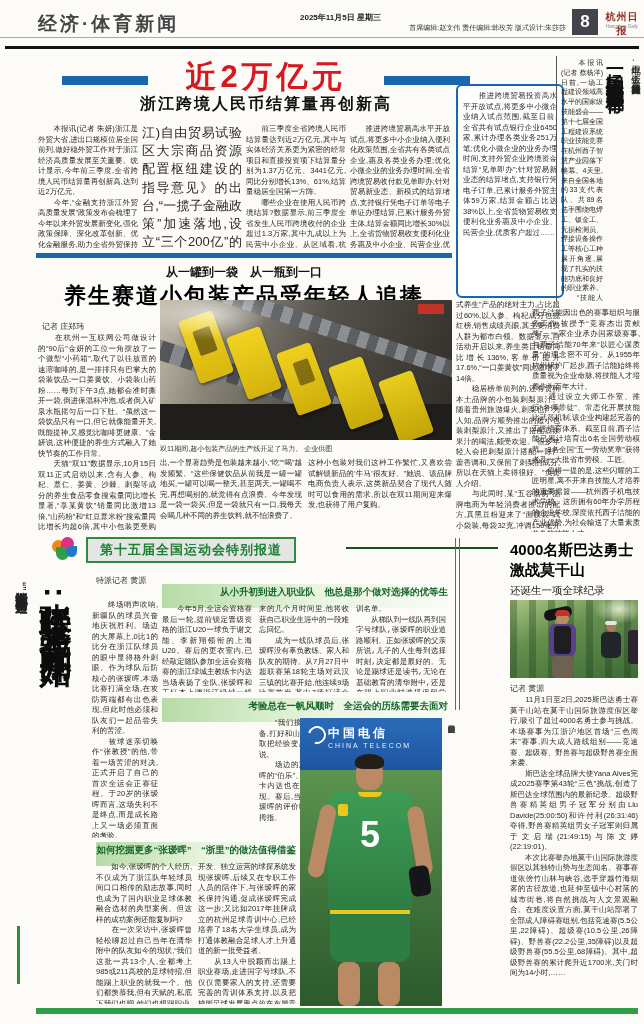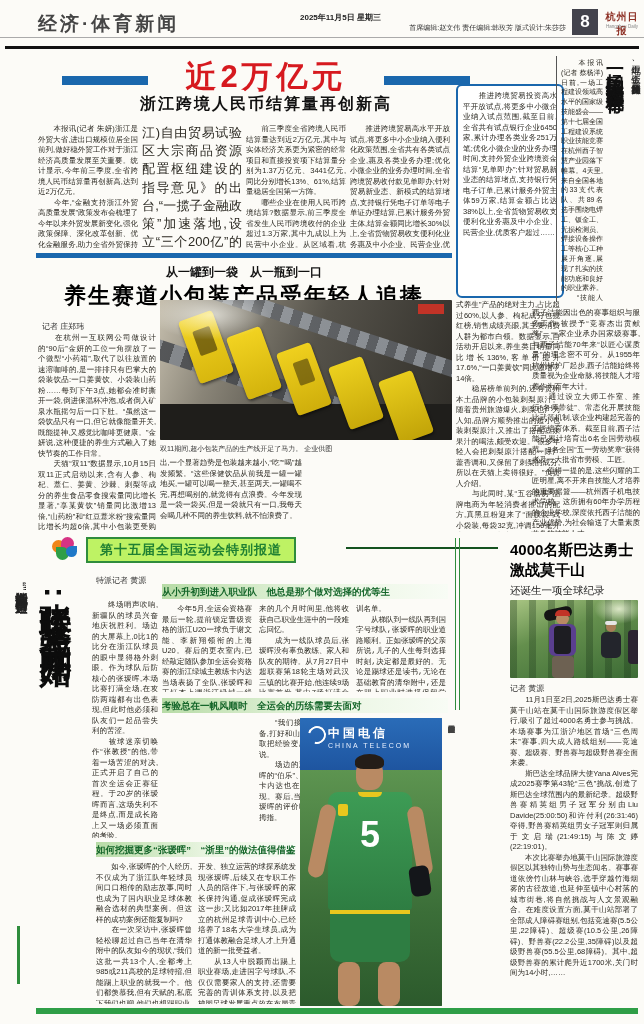--- a/index.html
+++ b/index.html
@@ -10,22 +10,22 @@
     color:#26241f;
   }
   .page{position:absolute;left:0;top:0;width:644px;height:1024px;background:#fcfbf7;}
   .abs{position:absolute;}
   .tx{white-space:pre-line;text-align:justify;overflow:hidden;color:#2b2922;line-height:1.4;}
   .vrl{writing-mode:vertical-rl;}
   .bold{font-weight:bold;}
   .center{text-align:center;}
   .gbar{
     background:linear-gradient(90deg,#b7dba6,#e9f5e1 55%,#f8fcf5);
-    color:#15662a;font-weight:bold;text-align:left;
-    font-size:9.5px;height:15px;line-height:15px;overflow:hidden;
+    color:#15662a;font-weight:bold;text-align:right;
+    font-size:9.5px;height:24px;line-height:15px;overflow:hidden;
   }
   .rule{background:#26241f;}
   .photo{overflow:hidden;border-radius:1px;}
   .bluebar{background:#1a67ad;}
   .greenline{background:#2f8c3c;}
 </style>
 </head>
 <body>
 
 <div class="page">
@@ -90,32 +90,33 @@
     <div class="abs" style="left:178px;top:60px;width:36px;height:66px;background:linear-gradient(#ecd01e,#c8a90a);transform:rotate(-20deg);border-radius:4px;box-shadow:0 2px 3px rgba(0,0,0,.5);"></div>
     <div class="abs" style="left:228px;top:74px;width:36px;height:66px;background:linear-gradient(#e8cc1c,#c2a408);transform:rotate(-20deg);border-radius:4px;box-shadow:0 2px 3px rgba(0,0,0,.5);"></div>
     <div class="abs" style="left:36px;top:28px;width:18px;height:26px;background:rgba(40,30,10,.55);transform:rotate(-20deg);border-radius:2px;"></div>
     <div class="abs" style="left:136px;top:60px;width:16px;height:24px;background:rgba(40,30,10,.5);transform:rotate(-20deg);border-radius:2px;"></div>
     <div class="abs" style="left:-10px;top:-10px;width:120px;height:50px;background:radial-gradient(ellipse,rgba(255,255,250,.65),rgba(255,255,250,0) 70%);"></div>
     <div class="abs" style="left:258px;top:4px;width:26px;height:10px;background:#c23327;"></div>
   </div>
   <div class="abs" style="left:160px;top:444px;width:292px;font-size:7px;color:#333;">双11期间,超小包装产品的生产线开足了马力。 企业供图</div>
 
   <div class="abs tx" style="left:160px;top:458px;width:142px;height:74px;font-size:7.5px;">出,一个显著趋势是包装越来越小,“吃”“喝”越发频繁。“这些保健饮品从前我是一罐一罐地买,一罐可以喝一整天,甚至两天,一罐喝不完,再想喝别的,就觉得有点浪费。今年发现是一袋一袋买,但是一袋就只有一口,我每天会喝几种不同的养生饮料,就不怕浪费了。</div>
+  <div class="abs tx" style="left:308px;top:458px;width:144px;height:74px;font-size:7.5px;">这种小包装对我们这种工作繁忙,又喜欢尝试解锁新品的‘牛马’很友好。”她说。该品牌电商负责人表示,这类新品契合了现代人随时可以食用的需求,所以在双11期间迎来爆发,也获得了用户复购。</div>
   <div class="abs tx" style="left:456px;top:300px;width:104px;height:232px;font-size:7.5px;">式养生”产品的绝对主力,占比超过60%,以人参、枸杞成分包揽红榜,销售成绩亮眼,其主要消费人群为都市白领。数据显示,自活动开启以来,养生类目销量同比增长136%,客单价提升17.6%,“一口姜黄饮”同比激增了14倍。
 　　稳居榜单前列的,还有贵州本土品牌的小包装刺梨原汁。随着贵州旅游爆火,刺梨也广为人知,品牌方顺势推出的超小包装刺梨原汁,又推出了搭配豆浆果汁的喝法,颇受欢迎。“很多年轻人会把刺梨原汁搭配一陈广藿香调和,又保留了刺梨的成分,所以在天猫上卖得很好。”负责人介绍。
 　　与此同时,某“五谷磨房”品牌电商为年轻消费者推出的配方,真黑豆粉迎来了“面膜袋”式小袋装,每袋32克,冲调150毫升水,即可饮用完毕,量不大,所以在双11期间实现销售爆发,也获得了用户复购和好评。</div>
 
   <div class="abs" style="left:50px;top:536px;width:400px;height:28px;">
     <div class="abs" style="left:0;top:0;width:32px;height:26px;">
       <div class="abs" style="left:2px;top:4px;width:13px;height:13px;border-radius:50% 50% 0 50%;background:#f08519;"></div>
       <div class="abs" style="left:11px;top:1px;width:13px;height:13px;border-radius:50% 50% 50% 0;background:#d63384;"></div>
       <div class="abs" style="left:6px;top:11px;width:13px;height:13px;border-radius:0 50% 50% 50%;background:#2f9e47;"></div>
       <div class="abs" style="left:16px;top:10px;width:11px;height:11px;border-radius:50% 0 50% 50%;background:#1f78c8;"></div>
     </div>
-    <div class="abs bold" style="left:36px;top:1px;height:22px;border:2px solid #2f8c3c;background:#bef264;padding:0 12px;text-align:center;">
+    <div class="abs bold" style="left:36px;top:1px;height:22px;border:2px solid #2f8c3c;background:#e5e5e5;padding:0 12px;text-align:center;">
       <span style="font-size:13px;color:#1f8032;line-height:22px;letter-spacing:1px;">第十五届全国运动会特别报道</span>
     </div>
     <div class="abs" style="left:296px;top:11px;width:152px;height:2px;background:#14521f;"></div>
   </div>
 
   <div class="abs" style="left:96px;top:567px;font-size:8px;color:#333;margin-top:8px;">特派记者 黄源</div>
 
   <div class="abs vrl" style="left:12px;top:582px;height:336px;font-size:13px;color:#222;">浙江青训托举的“校园国脚”遭遇全运首败</div>
   <div class="abs greenline" style="left:17px;top:926px;width:3px;height:58px;"></div>
   <div class="abs vrl bold" style="left:34px;top:578px;height:430px;font-size:32px;color:#0c0c0c;letter-spacing:3px;">张瑷晖:考验,才刚刚开始</div>

